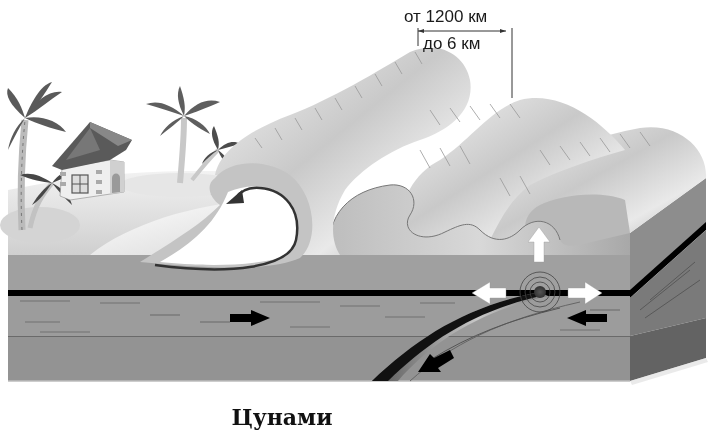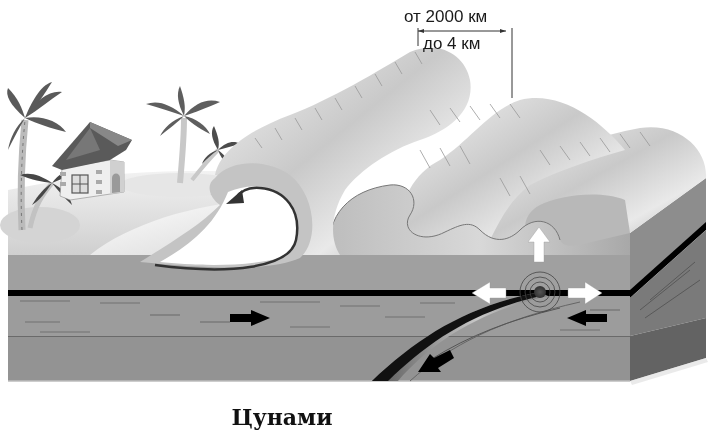--- a/index.html
+++ b/index.html
@@ -226,15 +226,15 @@
 
   <g stroke="#333" stroke-width="1">
     <line x1="418" y1="31" x2="506" y2="31"></line>
     <line x1="418" y1="28" x2="418" y2="46"></line>
     <line x1="512" y1="28" x2="512" y2="98"></line>
   </g>
   <polygon points="418,31 424,29 424,33" fill="#333"></polygon>
   <polygon points="506,31 500,29 500,33" fill="#333"></polygon>
 </svg>
 
-<div id="dim-top" class="dim-label">от 2000 км</div>
-<div id="dim-bottom" class="dim-label">до 4 км</div>
+<div id="dim-top" class="dim-label">от 1200 км</div>
+<div id="dim-bottom" class="dim-label">до 6 км</div>
 <div id="caption">Цунами</div>
 
 </body></html>

